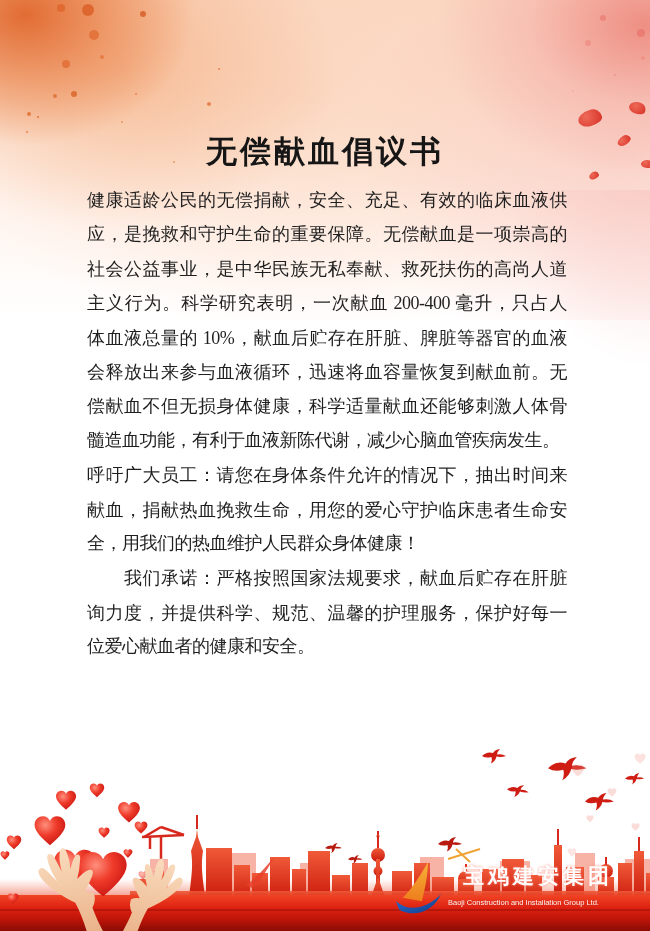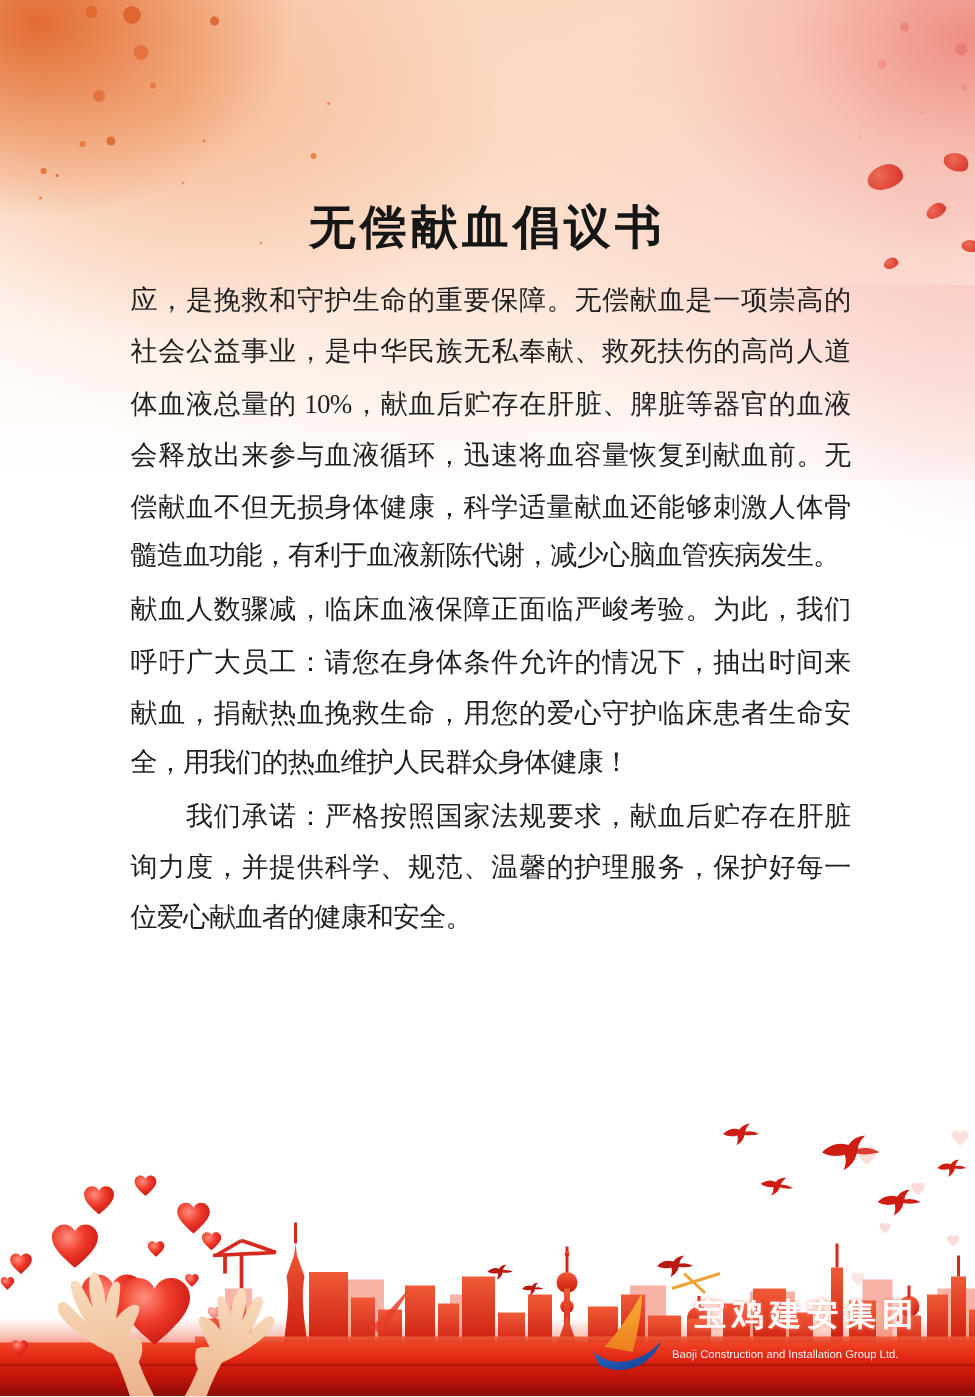--- a/index.html
+++ b/index.html
@@ -94,27 +94,28 @@
   <div class="splat-pink"></div>
   <div class="petal p1"></div>
   <div class="petal p2"></div>
   <div class="petal p3"></div>
   <div class="petal p4"></div>
   <div class="petal p5"></div>
 
   <h1 class="title">无偿献血倡议书</h1>
 
   <div class="body-text">
+    <div class="ln">健康适龄公民的无偿捐献，安全、充足、有效的临床血液供</div>
     <div class="ln">应，是挽救和守护生命的重要保障。无偿献血是一项崇高的</div>
     <div class="ln">社会公益事业，是中华民族无私奉献、救死扶伤的高尚人道</div>
+    <div class="ln">主义行为。科学研究表明，一次献血 200-400 毫升，只占人</div>
     <div class="ln">体血液总量的 10%，献血后贮存在肝脏、脾脏等器官的血液</div>
     <div class="ln">会释放出来参与血液循环，迅速将血容量恢复到献血前。无</div>
     <div class="ln">偿献血不但无损身体健康，科学适量献血还能够刺激人体骨</div>
     <div class="ln end">髓造血功能，有利于血液新陈代谢，减少心脑血管疾病发生。</div>
-    <div class="ln">献血人数骤减，临床血液保障正面临严峻考验。为此，我们</div>
     <div class="ln">呼吁广大员工：请您在身体条件允许的情况下，抽出时间来</div>
     <div class="ln">献血，捐献热血挽救生命，用您的爱心守护临床患者生命安</div>
     <div class="ln end">全，用我们的热血维护人民群众身体健康！</div>
     <div class="ln indent">我们承诺：严格按照国家法规要求，献血后贮存在肝脏</div>
     <div class="ln">询力度，并提供科学、规范、温馨的护理服务，保护好每一</div>
     <div class="ln end">位爱心献血者的健康和安全。</div>
   </div>
 
   <svg class="footer-svg" viewBox="0 0 650 200">
     <defs>

